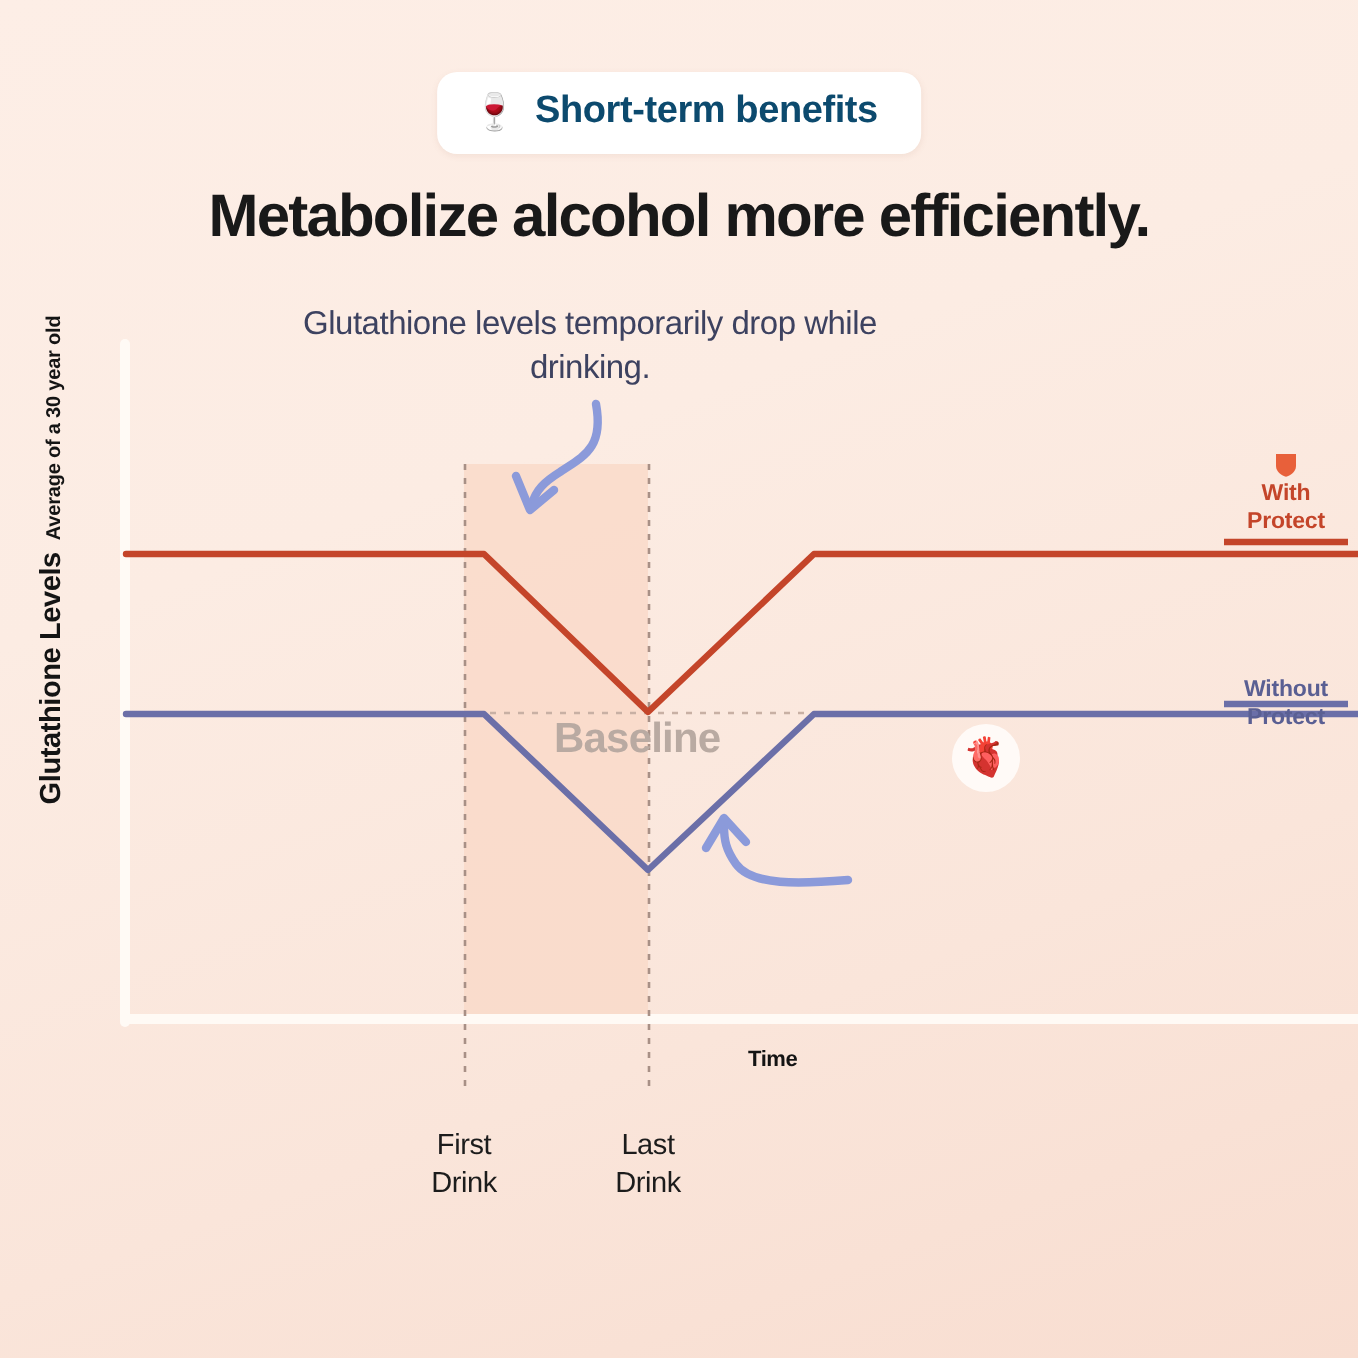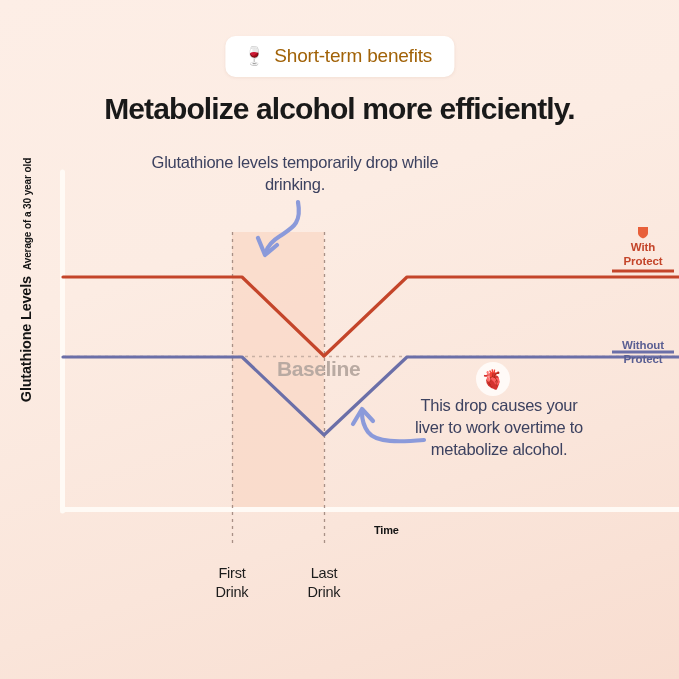--- a/index.html
+++ b/index.html
@@ -35,22 +35,22 @@
     gap: 9px;
     box-shadow: 0 1px 3px rgba(160,110,90,0.10);
   }
   .pill-emoji {
     font-size: 18px;
     line-height: 1;
     display: inline-block;
   }
   .pill-label {
     font-size: 19px;
-    font-weight: 400;
-    color: #a16207;
+    font-weight: 700;
+    color: #0c4a6e;
     letter-spacing: -0.2px;
     white-space: nowrap;
   }
 
   
   .title {
     position: absolute;
     top: 92px;
     left: 0;
     width: 679px;
@@ -238,21 +238,20 @@
     <g>
       <path d="M 424 440 C 400 442, 376 443, 368 432 C 363 425, 362 420, 362 413" fill="none" stroke="#8b9ada" stroke-width="4.2" stroke-linecap="round"></path>
       <path d="M 353 424 L 362 409 L 373 421" fill="none" stroke="#8b9ada" stroke-width="4.2" stroke-linecap="round" stroke-linejoin="round"></path>
     </g>
   </svg>
 
   <div class="annot-top">Glutathione levels temporarily drop while drinking.</div>
 
   <div class="liver-badge">🫀</div>
 
-  <div class="annot-right">This drop causes your liver to work overtime to metabolize alcohol.</div>
 
   <div class="ylabel">
     <span class="ylabel-main">Glutathione Levels</span>
     <span class="ylabel-sub">Average of a 30 year old</span>
   </div>
 
   <div class="xlabel">Time</div>
 
   <div class="tick tick-first">
     <div>First</div>

